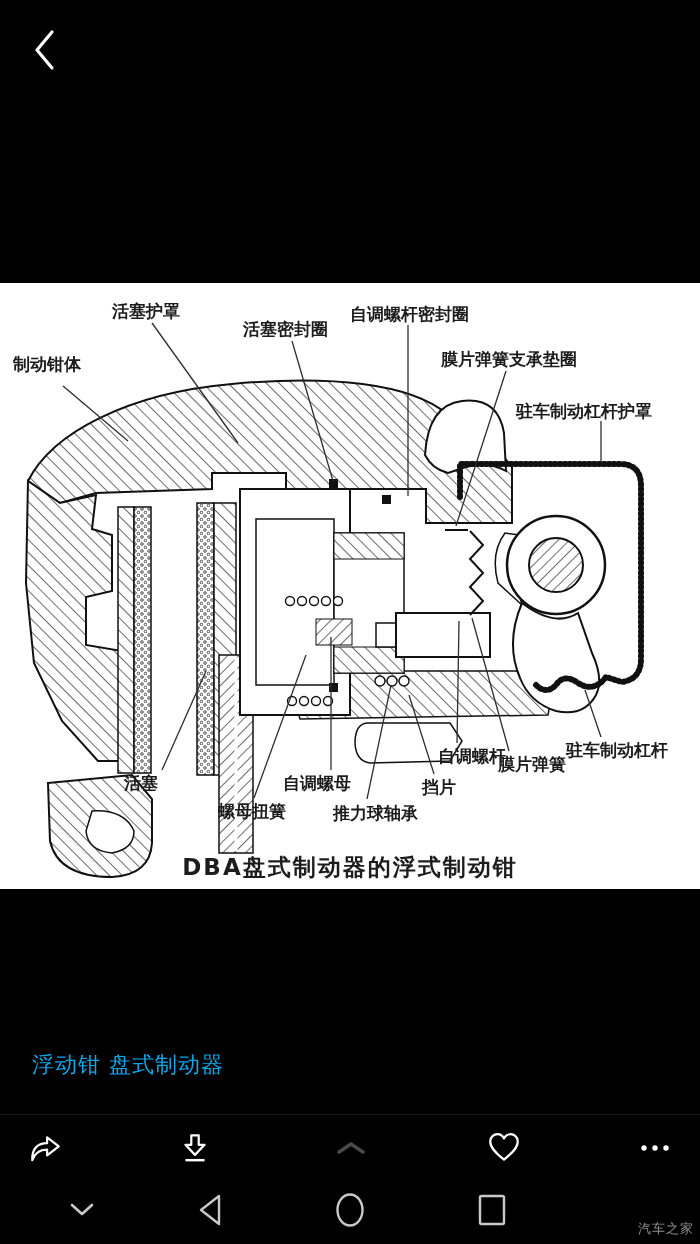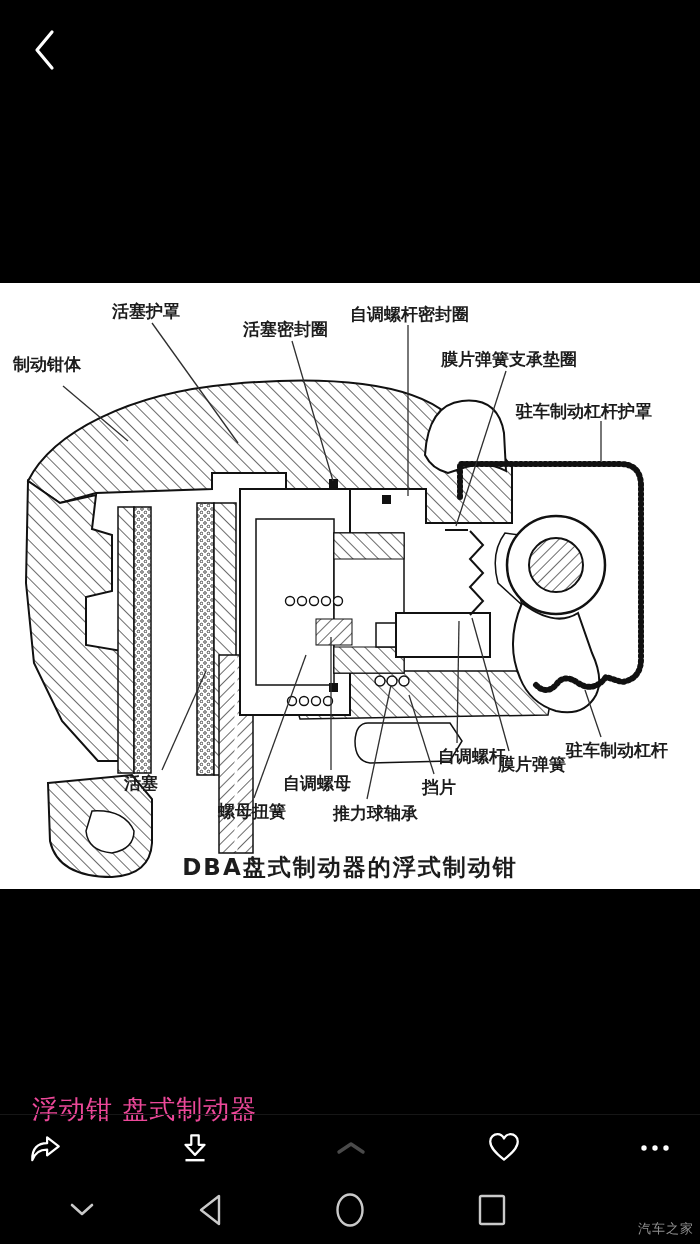--- a/index.html
+++ b/index.html
@@ -4,22 +4,22 @@
 <style>
   html,body{margin:0;padding:0;}
   body{
     width:700px;height:1244px;position:relative;background:#000;
     font-family:"DejaVu Sans","Liberation Sans",sans-serif;
     overflow:hidden;
   }
   .back-btn{position:absolute;left:22px;top:26px;width:44px;height:48px;
     display:flex;align-items:center;justify-content:center;background:transparent;border:0;cursor:pointer;}
   .figure-panel{position:absolute;left:0;top:283px;width:700px;height:606px;background:#fff;}
-  .caption{position:absolute;left:32px;top:1048px;width:640px;color:#ec4899;
-    font-size:26px;line-height:34px;letter-spacing:1px;margin-top:44px;}
+  .caption{position:absolute;left:32px;top:1048px;width:640px;color:#0ea5e9;
+    font-size:22px;line-height:34px;letter-spacing:1px;}
   .toolbar{position:absolute;left:0;top:1114px;width:700px;height:66px;
     border-top:1px solid #161616;display:flex;align-items:center;}
   .tool-btn{position:absolute;top:0;width:70px;height:66px;display:flex;align-items:center;
     justify-content:center;background:transparent;border:0;cursor:pointer;}
   .navbar{position:absolute;left:0;top:1180px;width:700px;height:64px;}
   .nav-btn{position:absolute;top:0;width:90px;height:60px;display:flex;align-items:center;
     justify-content:center;background:transparent;border:0;cursor:pointer;}
   .watermark{position:absolute;right:6px;top:1220px;color:#8f8f8f;font-size:13px;letter-spacing:1px;}
   svg text{fill:#1c1c1c;font-family:"DejaVu Sans","Liberation Sans",sans-serif;}
   .part-label{font-size:17px;font-weight:700;}

